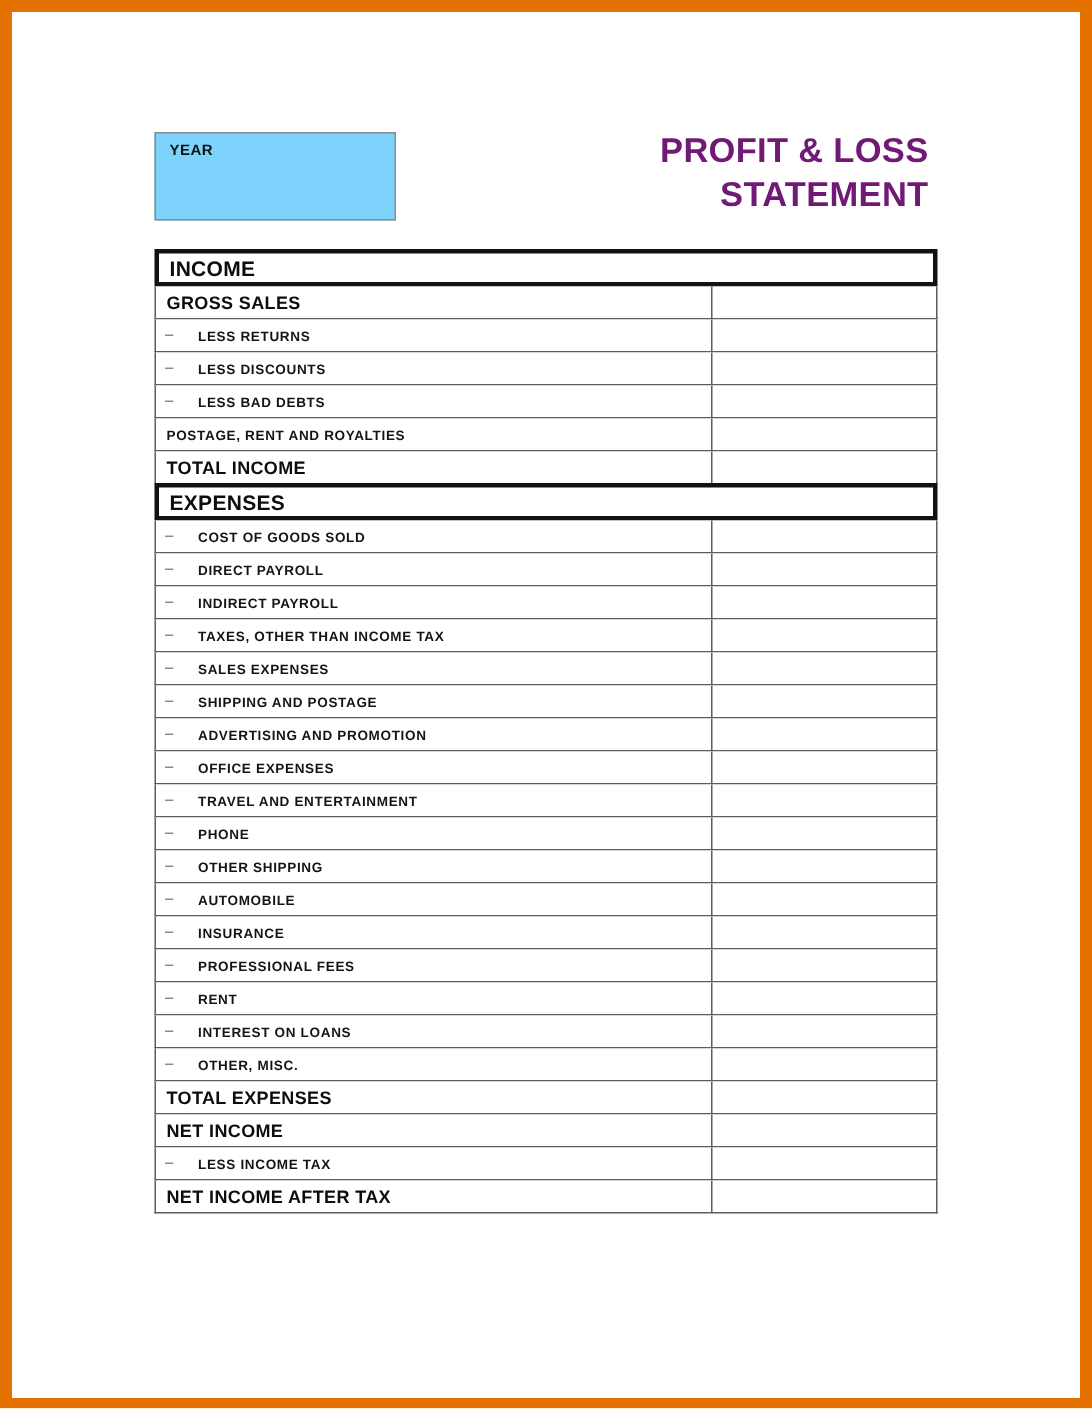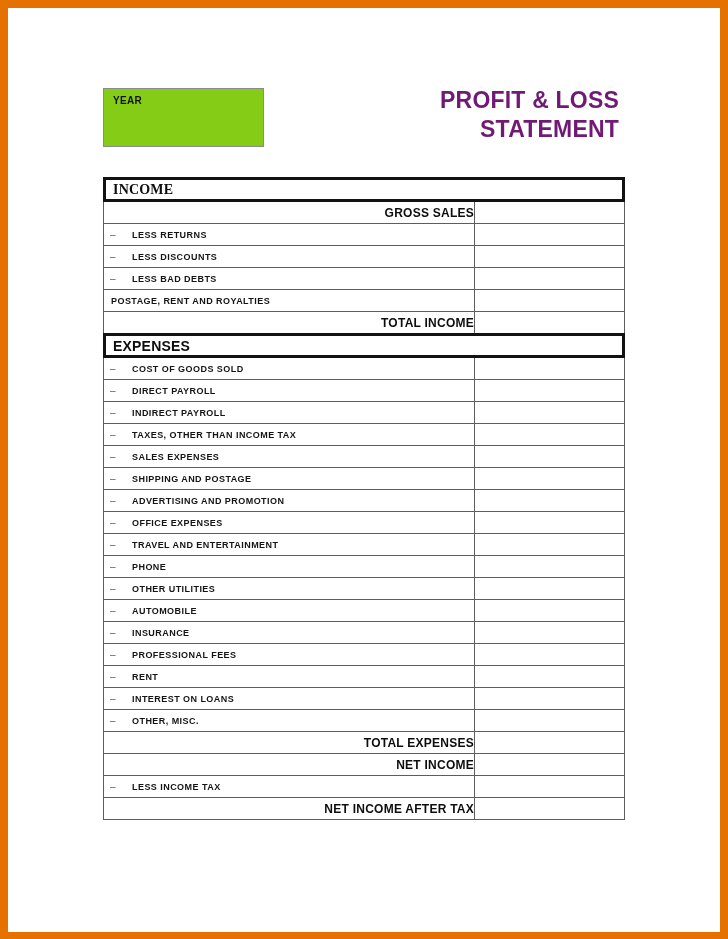--- a/index.html
+++ b/index.html
@@ -63,21 +63,21 @@
   }
 
   .year-box {
     position: absolute;
     left: 0;
     top: 2px;
     width: 161px;
     height: 59px;
     border: 1px solid #8a8a8a;
     box-sizing: border-box;
-    background: #84cc16;
+    background: #7dd3fc;
   }
 
   .year-label {
     position: absolute;
     left: 9px;
     top: 6px;
     font-size: 10px;
     font-weight: bold;
     letter-spacing: 0.3px;
     color: #111111;
@@ -116,22 +116,21 @@
   }
 
   
   .row.section {
     border: 3px solid #121212;
     height: 25px;
     align-items: center;
     margin-top: -1px;
   }
   .row.section:first-child {
-    margin-top: 14px;
-    font-family: Liberation Serif, serif;
+    margin-top: 3px;
   }
   .section .sec-label {
     padding-left: 7px;
     font-size: 14px;
     font-weight: bold;
     letter-spacing: 0.2px;
     color: #0d0d0d;
   }
 
   
@@ -180,21 +179,20 @@
     font-size: 12px;
     font-weight: bold;
     letter-spacing: 0.25px;
     color: #0d0d0d;
     white-space: nowrap;
   }
 
   
   .row.major .cell-label {
     padding-left: 7px;
-    justify-content: flex-end;
   }
   .row.plain .cell-label {
     padding-left: 7px;
   }
 </style>
 </head>
 <body>
 
 <div class="page">
 
@@ -328,21 +326,21 @@
         <div class="row data sub">
           <div class="cell-label">
             <span class="dash">–</span>
             <span class="txt-sub">PHONE</span>
           </div>
           <div class="cell-value"></div>
         </div>
         <div class="row data sub">
           <div class="cell-label">
             <span class="dash">–</span>
-            <span class="txt-sub">OTHER UTILITIES</span>
+            <span class="txt-sub">OTHER SHIPPING</span>
           </div>
           <div class="cell-value"></div>
         </div>
         <div class="row data sub">
           <div class="cell-label">
             <span class="dash">–</span>
             <span class="txt-sub">AUTOMOBILE</span>
           </div>
           <div class="cell-value"></div>
         </div>

